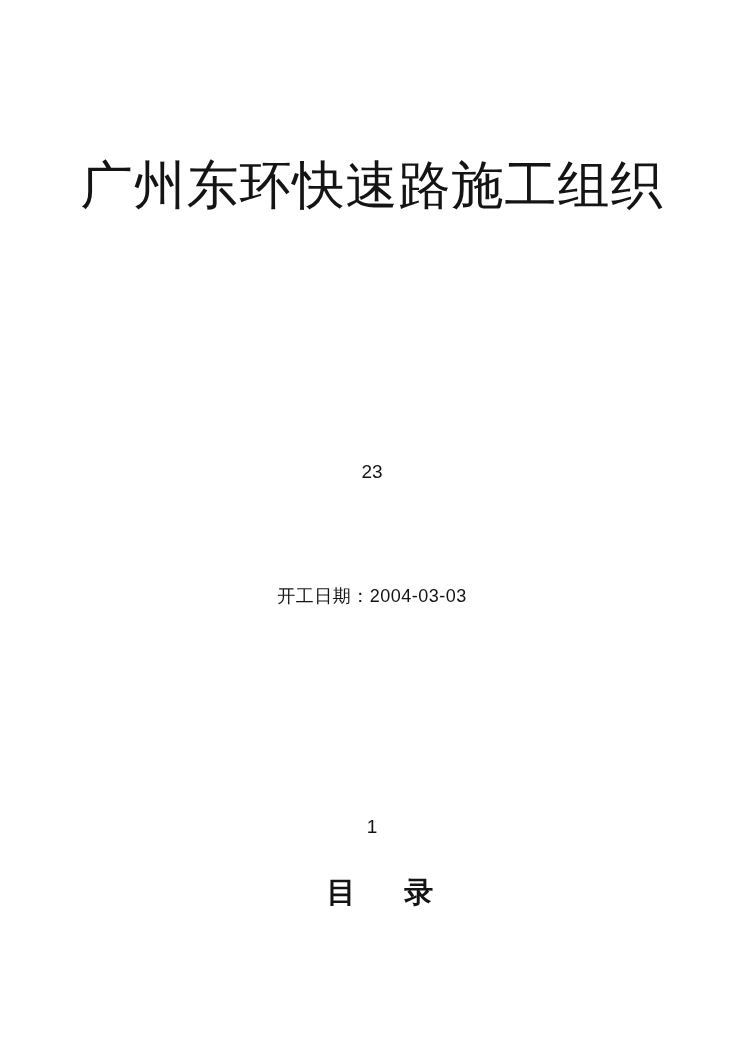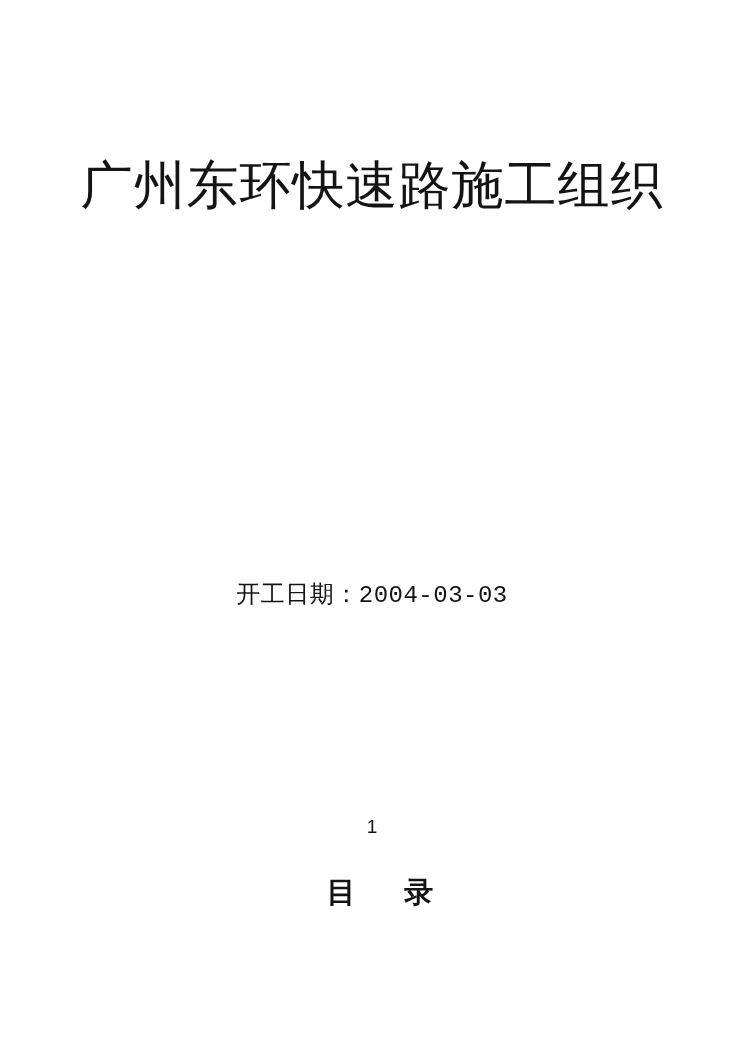--- a/index.html
+++ b/index.html
@@ -35,25 +35,24 @@
     top:460px;left:0;width:100%;
     text-align:center;
     font-size:19px;
     line-height:24px;
     color:var(--ink);
   }
   .date-line{
     position:absolute;
     left:0;width:100%;
     text-align:center;
-    font-size:24px;
+    font-size:18px;
     line-height:30px;
     letter-spacing:0.5px;
     color:var(--ink);
-    font-family:Liberation Mono, monospace;
   }
   .date-line.start{top:581px;}
   .date-line.finish{top:698px;}
   .page-number{
     position:absolute;
     top:815px;left:0;width:100%;
     text-align:center;
     font-size:19px;
     line-height:24px;
     color:var(--ink);
@@ -71,20 +70,21 @@
 </style>
 </head>
 <body>
 
 <div class="page">
 
   <div class="doc-title">
     <div>广州东环快速路施工组织</div>
   </div>
 
+  <div class="mid-number">23</div>
 
   <div class="date-line start">
     <span>开工日期：</span><span>2004-03-03</span>
   </div>
 
 
   <div class="page-number">1</div>
 
   <div class="toc-heading">目      录</div>
 

